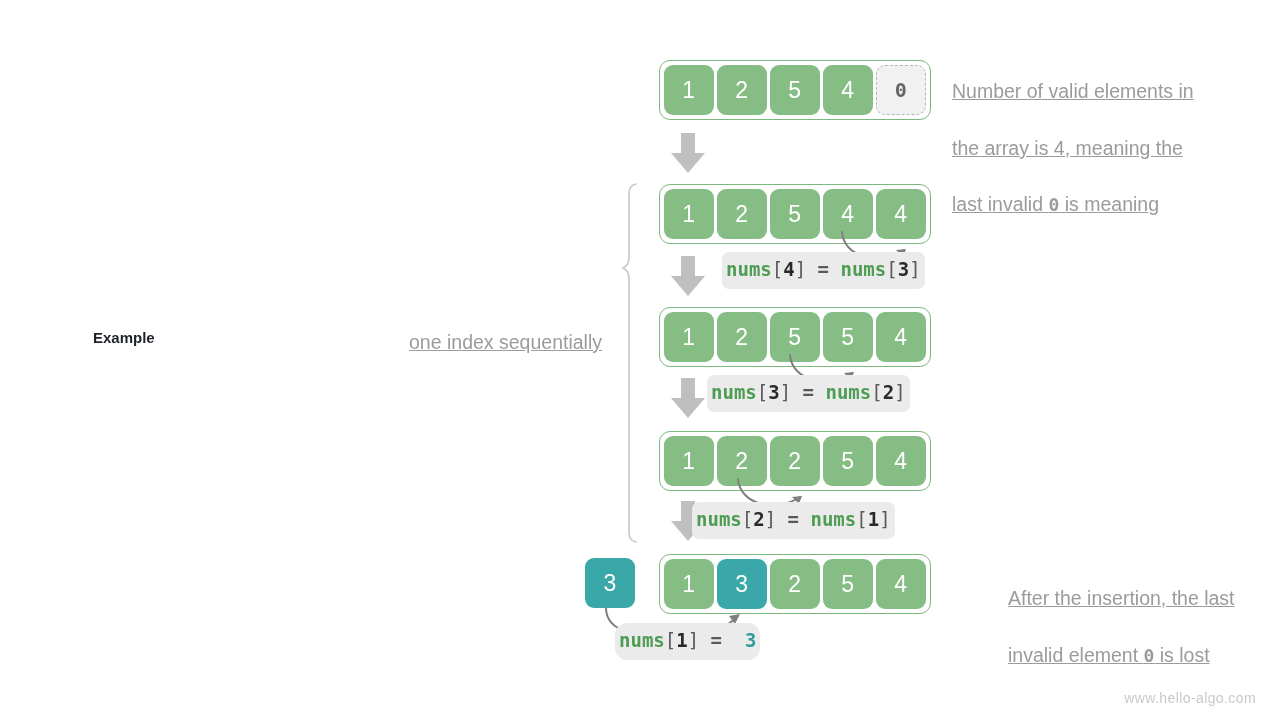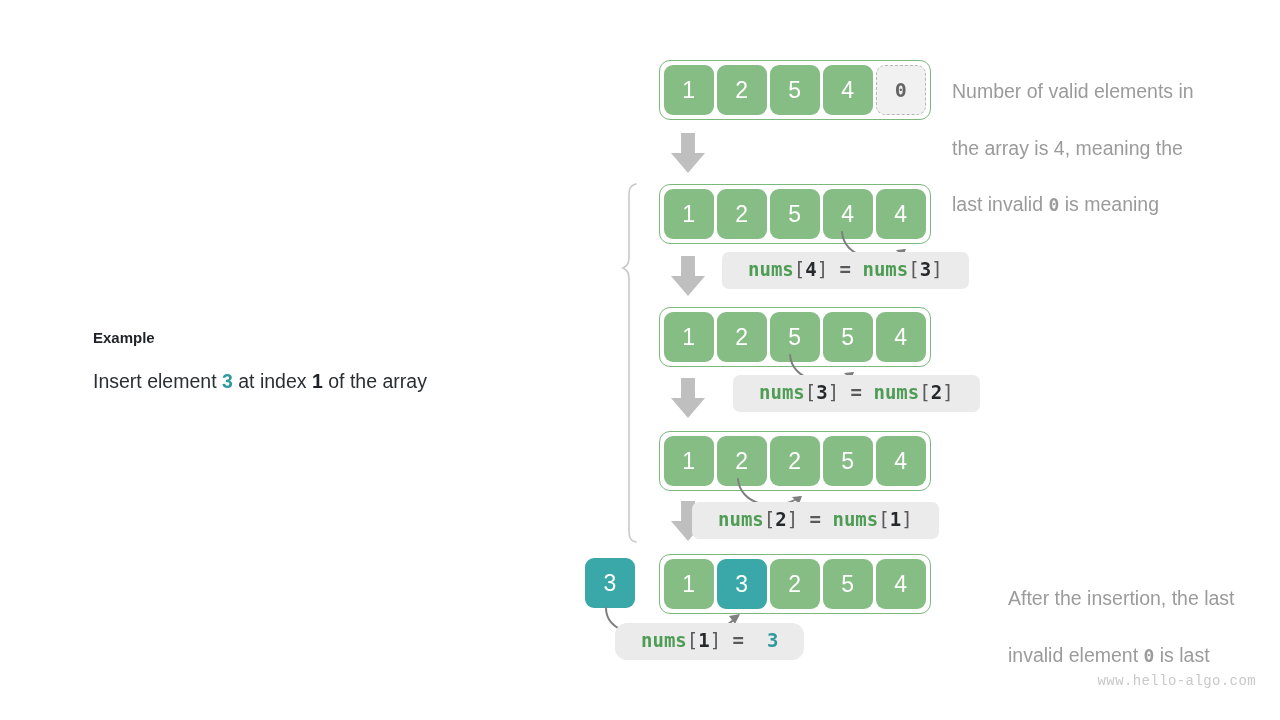--- a/index.html
+++ b/index.html
@@ -55,40 +55,41 @@
   }
 
   
   .downarrow { position: absolute; }
 
   
   .chip {
     position: absolute;
     background: #ebebeb;
     border-radius: 7px;
-    padding: 6px 26px 7px;
+    padding: 6px 4px 7px;
     font-family: "DejaVu Sans Mono", monospace;
     font-size: 19px;
     white-space: nowrap;
     line-height: 1.25;
     letter-spacing: 0px;
   }
   .chip .fn  { color: #4f9d55; font-weight: 700; }
   .chip .br  { color: #59595b; font-weight: 400; }
   .chip .num { color: #26292c; font-weight: 700; }
   .chip .eq  { color: #59595b; font-weight: 700; }
   .chip .tealnum { color: #2f9a9c; font-weight: 700; }
 
   
   .note {
     position: absolute;
     color: #9b9b9b;
     font-size: 19.5px;
     line-height: 1.45;
     white-space: pre-line;
+    text-decoration: underline;
   }
   .note b {
     font-family: "DejaVu Sans Mono", monospace;
     font-weight: 700;
     font-size: 18px;
     color: #9b9b9b;
   }
   .note.right-al { text-align: right; }
 
   
@@ -99,22 +100,22 @@
   .ex-body {
     position: absolute;
     font-size: 19.5px; color: #2b2f33;
     white-space: nowrap;
   }
   .ex-body .hl-teal { color: #2f9a9c; font-weight: 700; }
   .ex-body .hl-dark { color: #1f2328; font-weight: 700; }
 
   .watermark {
     position: absolute;
-    right: 24px; bottom: 31px;
-    font-family: Liberation Mono, monospace;
+    right: 24px; bottom: 14px;
+    font-family: Liberation Sans, sans-serif;
     font-size: 14px;
     color: #c9c9c9;
     letter-spacing: .4px;
   }
   svg { overflow: visible; }
 </style>
 </head>
 <body>
 
 <div class="stage">
@@ -136,20 +137,21 @@
   <svg class="downarrow" style="left:670px; top:133px;" width="36" height="42">
     <path d="M11 0 h14 v20 h10 L18 40 L1 20 h10 Z" fill="#bfbfbf"></path>
   </svg>
 
   <svg style="position:absolute; left:622px; top:182px;" width="22" height="362">
     <path d="M14 2 C6 4 7 10 7 20 L7 74 C7 82 5 84 1 86 C5 88 7 90 7 98 L7 342 C7 352 6 358 14 360" fill="none" stroke="#c9c9c9" stroke-width="1.6" stroke-linecap="round"></path>
   </svg>
 
   <div class="note right-al" style="left:302px; top:243px; width:300px;">
     <br>
+    <span>one index sequentially</span>
   </div>
 
   <div class="array" style="left:659px; top:184px;">
     <div class="cell">1</div>
     <div class="cell">2</div>
     <div class="cell">5</div>
     <div class="cell">4</div>
     <div class="cell">4</div>
   </div>
 
@@ -171,21 +173,21 @@
     <div class="cell">5</div>
     <div class="cell">4</div>
   </div>
   <svg style="position:absolute; left:778px; top:353px;" width="100" height="42">
     <path d="M12 2 C14 28 50 36 74 20" fill="none" stroke="#7f7f7f" stroke-width="2" stroke-linecap="round"></path>
     <path d="M76 19 L66 20 L73 27 Z" fill="#7f7f7f"></path>
   </svg>
   <svg class="downarrow" style="left:670px; top:378px;" width="36" height="42">
     <path d="M11 0 h14 v20 h10 L18 40 L1 20 h10 Z" fill="#bfbfbf"></path>
   </svg>
-  <div class="chip" style="left:707px; top:375px;margin-left:26px;">
+  <div class="chip" style="left:707px; top:375px;">
     <span class="fn">nums</span><span class="br">[</span><span class="num">3</span><span class="br">]</span>&nbsp;<span class="eq">=</span>&nbsp;<span class="fn">nums</span><span class="br">[</span><span class="num">2</span><span class="br">]</span>
   </div>
 
   <div class="array" style="left:659px; top:431px;">
     <div class="cell">1</div>
     <div class="cell">2</div>
     <div class="cell">2</div>
     <div class="cell">5</div>
     <div class="cell">4</div>
   </div>
@@ -214,22 +216,19 @@
     <path d="M8 2 C8 26 40 34 88 30 C114 28 128 22 140 10" fill="none" stroke="#7f7f7f" stroke-width="2" stroke-linecap="round"></path>
     <path d="M142 8 L131 10 L137 18 Z" fill="#7f7f7f"></path>
   </svg>
 
   <div class="chip" style="left:615px; top:623px;border-radius:12px;">
     <span class="fn">nums</span><span class="br">[</span><span class="num">1</span><span class="br">]</span>&nbsp;<span class="eq">=</span>&nbsp;&nbsp;<span class="tealnum">3</span>
   </div>
 
   <div class="note" style="left:1008px; top:556px; width:310px;">
     <span>After the insertion, the last</span><br>
-    <span>invalid element </span><b>0</b><span> is last</span>
+    <span>invalid element </span><b>0</b><span> is lost</span>
   </div>
 
   <div class="ex-title" style="left:93px; top:329px;">Example</div>
-  <div class="ex-body" style="left:93px; top:370px;">
-    <span>Insert element </span><span class="hl-teal">3</span><span> at index </span><span class="hl-dark">1</span><span> of the array</span>
-  </div>
 
   <div class="watermark">www.hello-algo.com</div>
 </div>
 
 </body></html>

